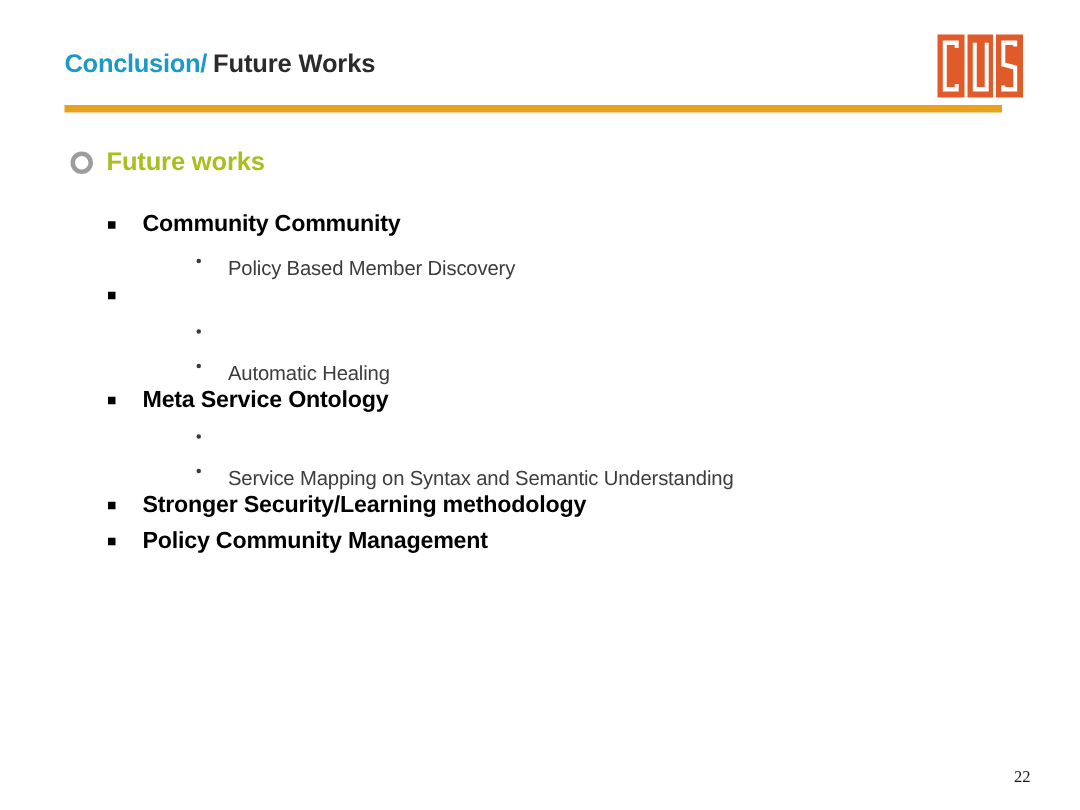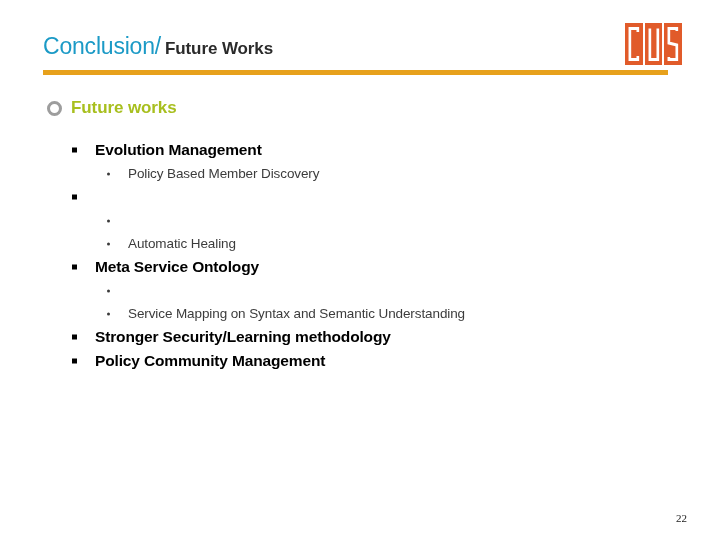--- a/index.html
+++ b/index.html
@@ -24,22 +24,22 @@
   }
 
   
   .title-block {
     position: absolute;
     left: 43px;
     top: 33px;
     white-space: nowrap;
   }
   .title-main {
-    font-size: 23px;
-    font-weight: normal;
+    font-size: 17px;
+    font-weight: bold;
     color: #1B9AC6;
     letter-spacing: -0.2px;
   }
   .title-sub {
     font-size: 17px;
     font-weight: bold;
     color: #2b2b2b;
     letter-spacing: -0.1px;
     margin-left: 4px;
   }
@@ -132,21 +132,22 @@
     color: #000000;
     letter-spacing: -0.15px;
     line-height: 1;
   }
 
   .lvl2 {
     position: relative;
     padding-left: 128px;
     height: 23px;
     display: flex;
-    align-items: center;
+    align-items: flex-end;
+    margin-left: 24px;
   }
   .lvl2 .dot-bullet {
     position: absolute;
     left: 107px;
     top: 50%;
     transform: translateY(-50%);
     width: 3px;
     height: 3px;
     background: #3a3a3a;
     border-radius: 50%;
@@ -199,21 +200,21 @@
   </div>
 
   <div class="section-head">
     <span class="ring-bullet"></span>
     <span class="section-head-label">Future works</span>
   </div>
 
   <div class="body-list" id="outline-list">
       <div class="lvl1">
         <span class="sq-bullet"></span>
-        <span class="lvl1-label">Evolution Management</span>
+        <span class="lvl1-label">Community Community</span>
       </div>
       <div class="lvl2">
         <span class="dot-bullet"></span>
         <span class="lvl2-label">Policy Based Member Discovery</span>
       </div>
       <div class="lvl1">
         <span class="sq-bullet"></span>
       </div>
       <div class="lvl2">
         <span class="dot-bullet"></span>

